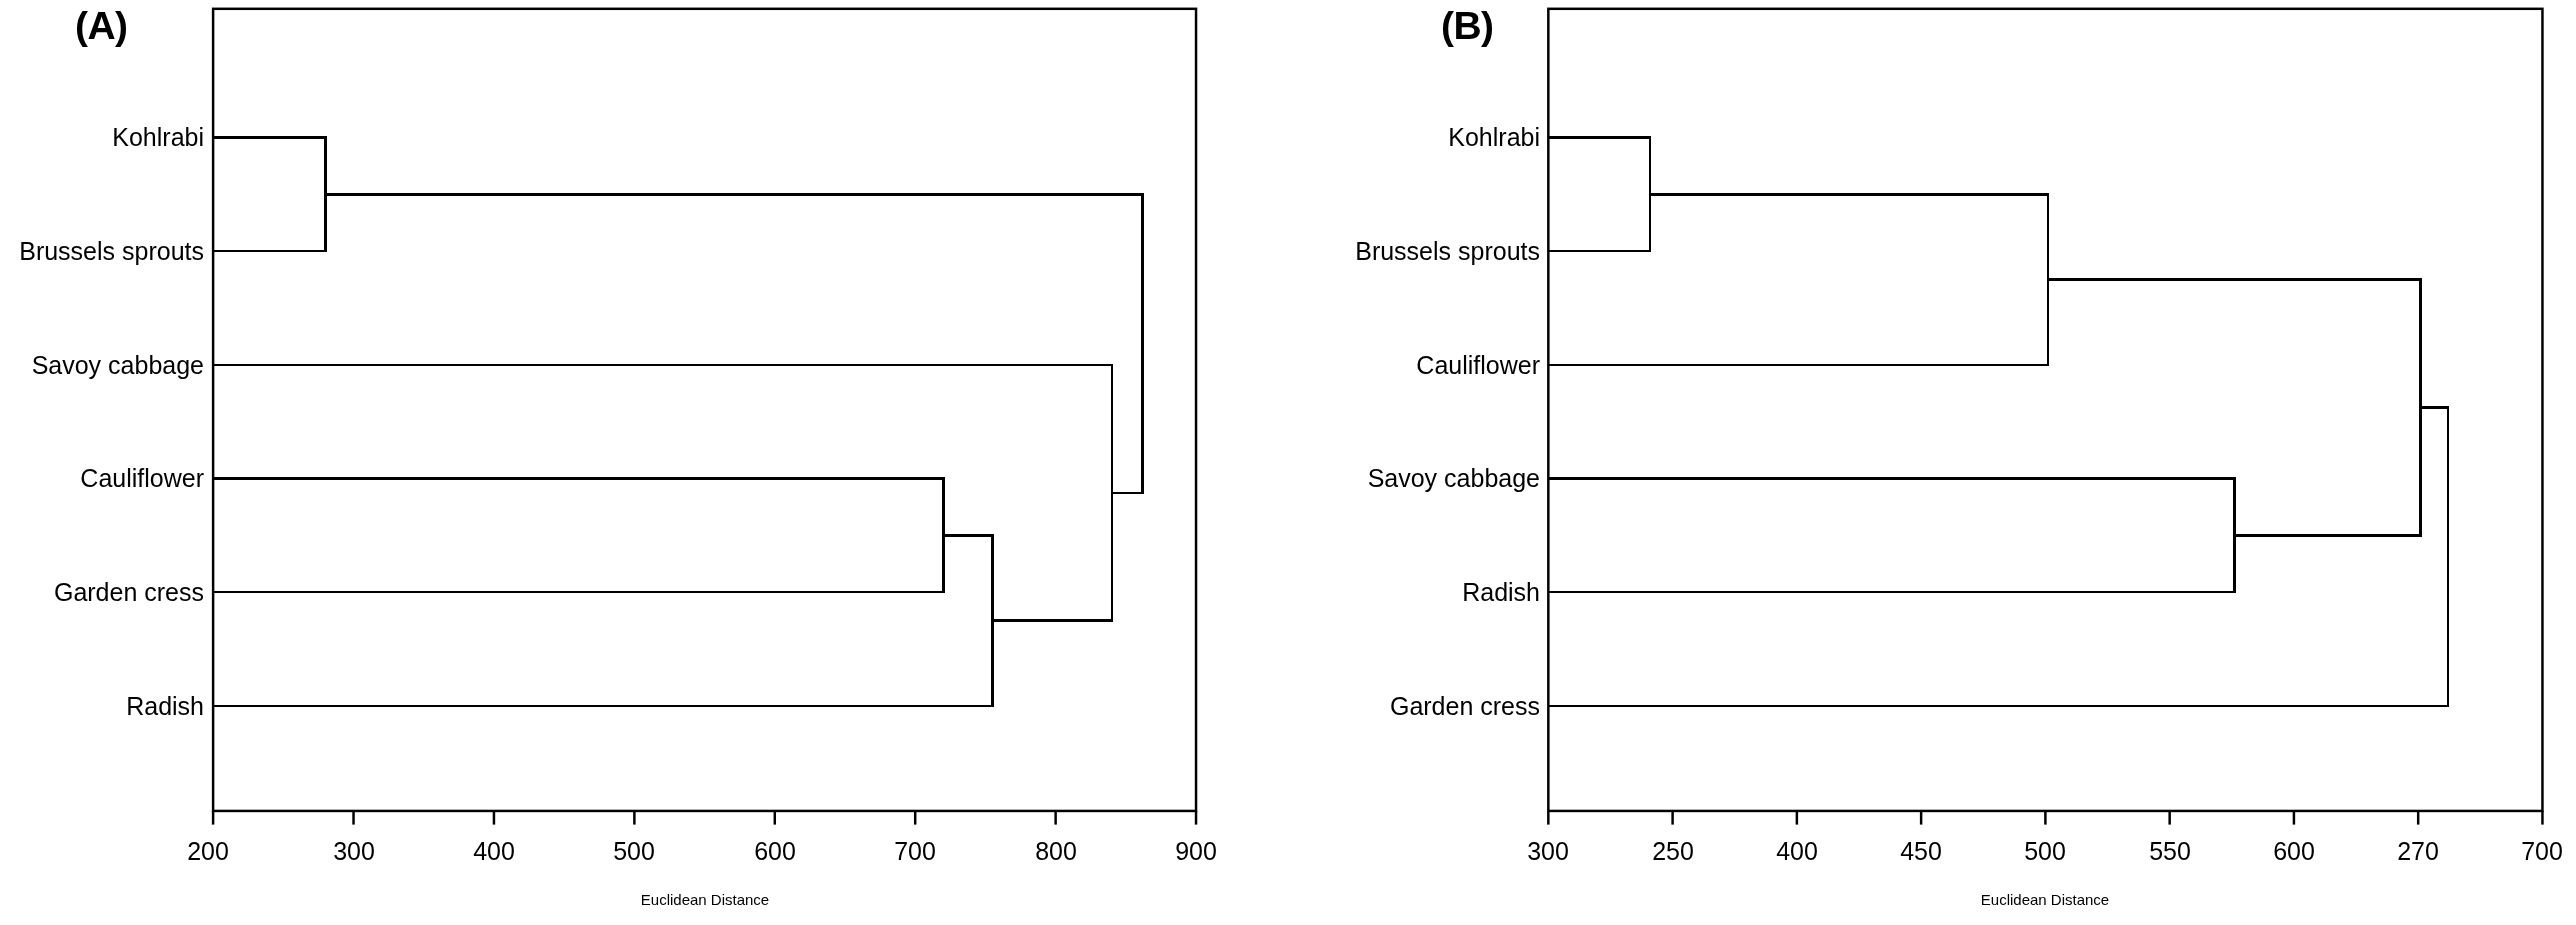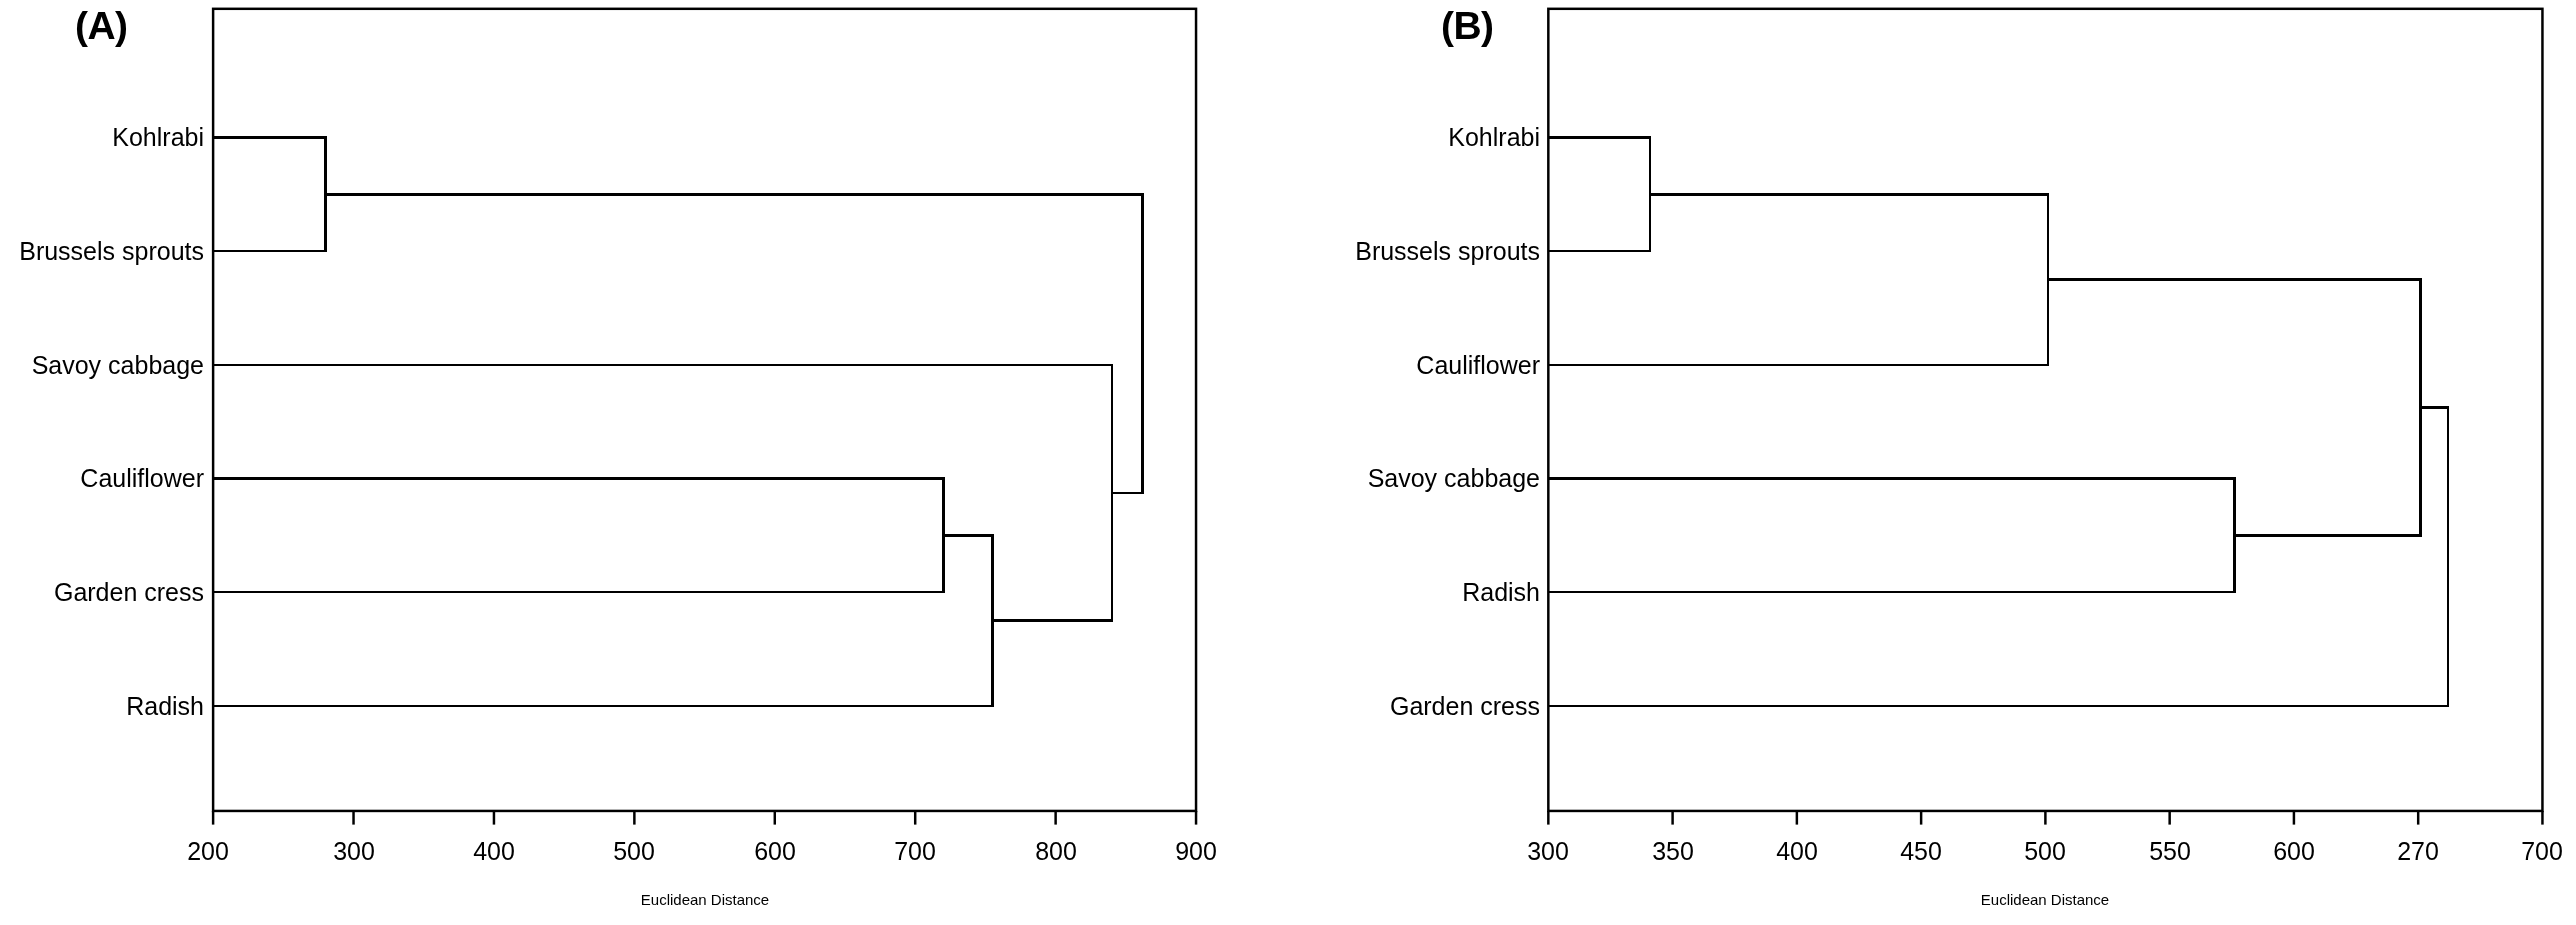--- a/index.html
+++ b/index.html
@@ -134,21 +134,21 @@
         <line x1="2019" y1="1305" x2="2019" y2="1327" stroke="#000000" stroke-width="4"></line>
         <g stroke="#000000" stroke-width="4" fill="none" stroke-linecap="butt" shape-rendering="crispEdges">
           <path d="M 419 221 L 583 221 L 583 404 L 419 404"></path>
           <path d="M 583 312.5 L 1223 312.5 L 1223 587 L 419 587"></path>
           <path d="M 419 770 L 1523 770 L 1523 953 L 419 953"></path>
           <path d="M 1223 449.75 L 1823 449.75 L 1823 861.5 L 1523 861.5"></path>
           <path d="M 1823 655.625 L 1867 655.625 L 1867 1136 L 419 1136"></path>
         </g>
       </svg>
   <div class="tick-label" style="left: 260px; top: 839px;">300</div>
-      <div class="tick-label" style="left: 385px; top: 839px;">350</div>
+      <div class="tick-label" style="left: 385px; top: 839px;">250</div>
       <div class="tick-label" style="left: 509px; top: 839px;">400</div>
       <div class="tick-label" style="left: 633px; top: 839px;">450</div>
       <div class="tick-label" style="left: 757px; top: 839px;">500</div>
       <div class="tick-label" style="left: 882px; top: 839px;">550</div>
       <div class="tick-label" style="left: 1006px; top: 839px;">600</div>
       <div class="tick-label" style="left: 1130px; top: 839px;">270</div>
       <div class="tick-label" style="left: 1254px; top: 839px;">700</div>
       <div class="axis-title" style="left: 757px; top: 892px;">Euclidean Distance</div>
       <div class="leaf-label" style="right: 1036px; top: 137px;">Kohlrabi</div>
       <div class="leaf-label" style="right: 1036px; top: 251px;">Brussels sprouts</div>

